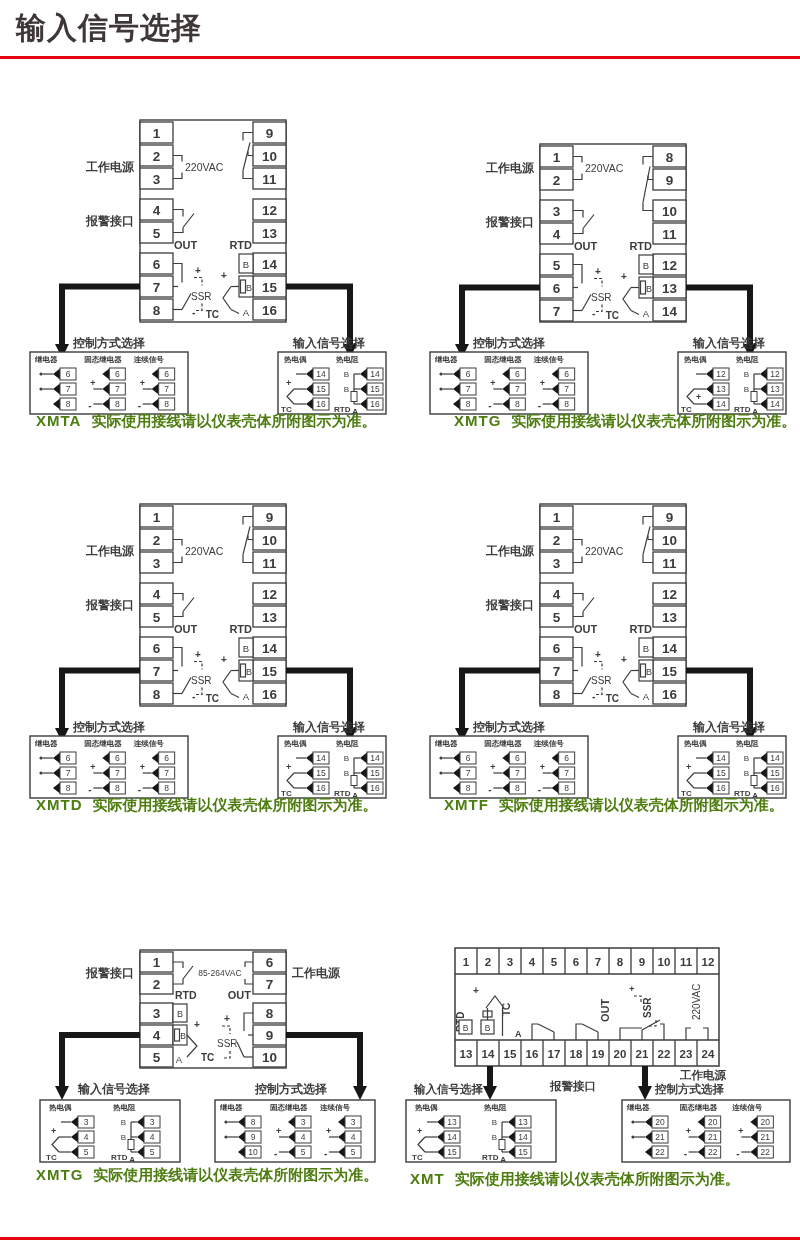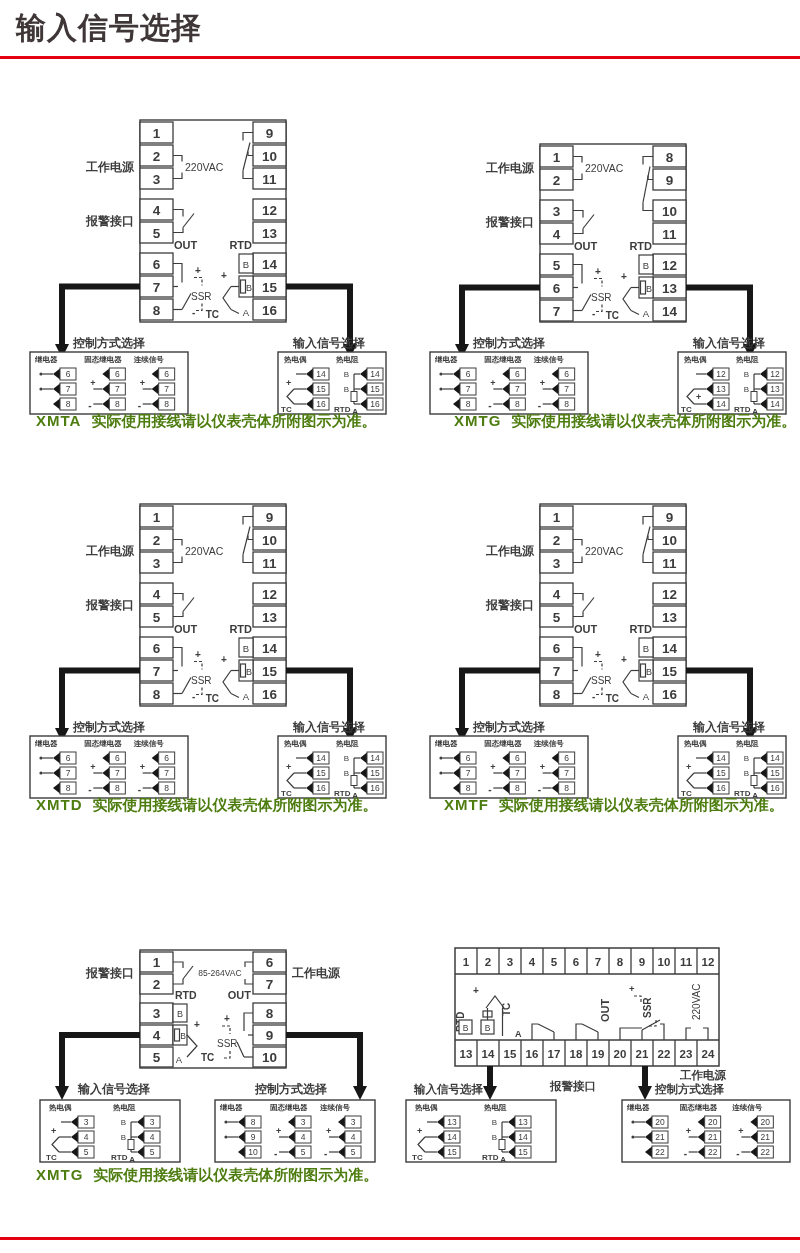--- a/index.html
+++ b/index.html
@@ -962,15 +962,18 @@
       <rect x="359.3333333333333" y="191" width="16" height="12" fill="#fff" stroke="#3c3c3c" stroke-width="1"></rect>
       <text x="367.3333333333333" y="200.2" font-size="8.5" fill="#3c3c3c" text-anchor="middle" font-weight="normal">21</text>
       <text x="340.3333333333333" y="194" font-size="9" fill="#3c3c3c" text-anchor="start" font-weight="bold">+</text>
       <path d="M343.3333333333333,197 H352.3333333333333" fill="none" stroke="#3c3c3c" stroke-width="1.2"></path>
       <polygon points="352.3333333333333,212 359.3333333333333,206.5 359.3333333333333,217.5" fill="#171717"></polygon>
       <rect x="359.3333333333333" y="206" width="16" height="12" fill="#fff" stroke="#3c3c3c" stroke-width="1"></rect>
       <text x="367.3333333333333" y="215.2" font-size="8.5" fill="#3c3c3c" text-anchor="middle" font-weight="normal">22</text>
       <path d="M343.3333333333333,212 H352.3333333333333" fill="none" stroke="#3c3c3c" stroke-width="1.2"></path>
       <text x="338.3333333333333" y="217" font-size="10" fill="#3c3c3c" text-anchor="start" font-weight="bold">-</text>
     </svg>
+  <div class="caption" style="top:230px;left:12px">
+    <span class="model">XMT</span><span>实际使用接线请以仪表壳体所附图示为准。</span>
+  </div>
 </div>
 
 <div class="rule bottom" style="background: rgb(229, 0, 17);"></div>
 
 </body></html>

